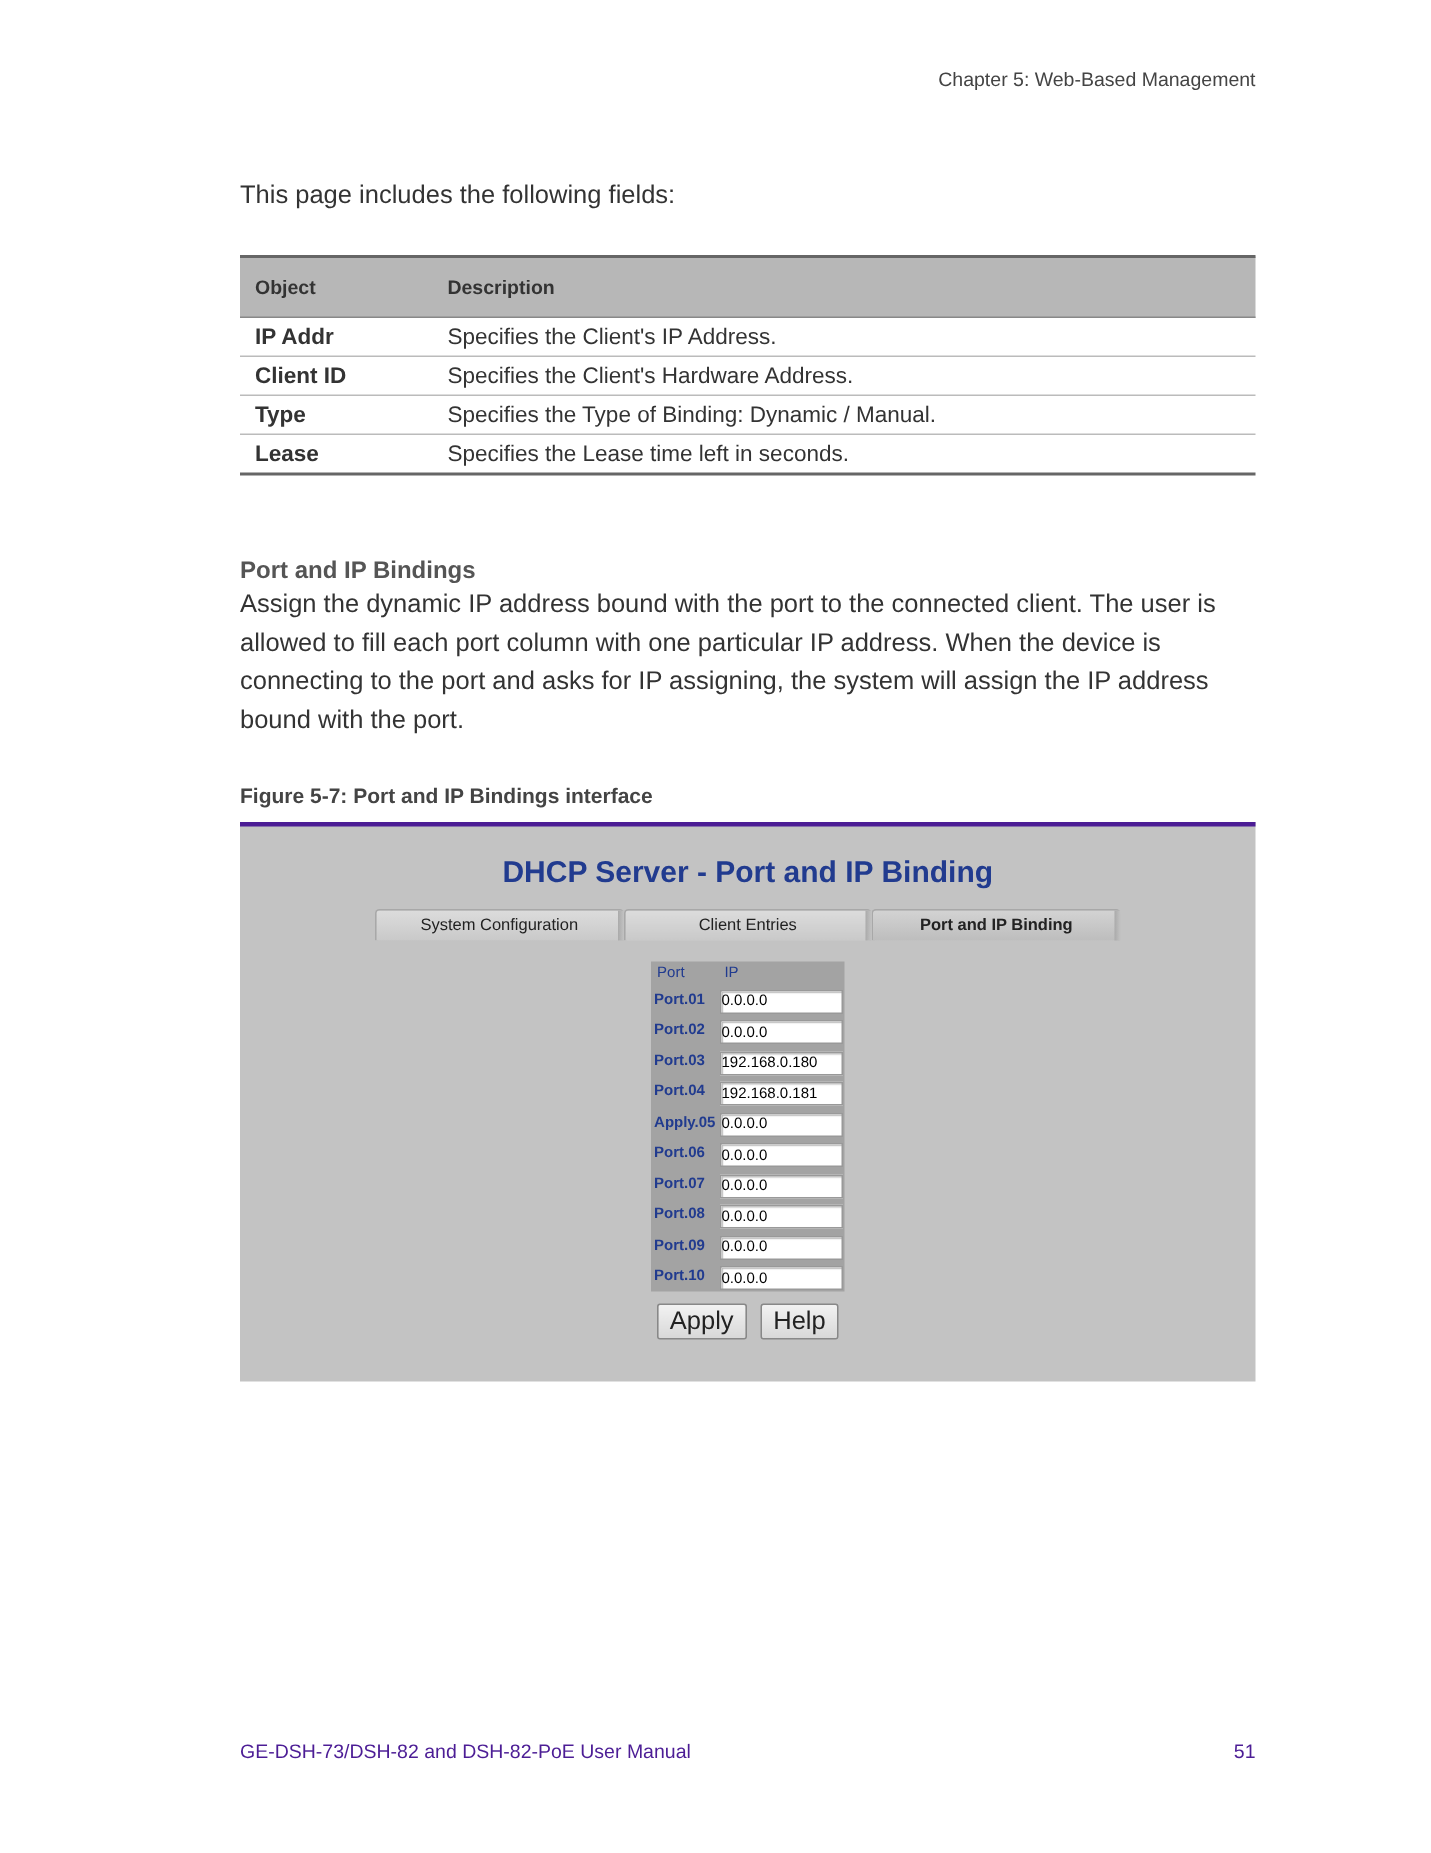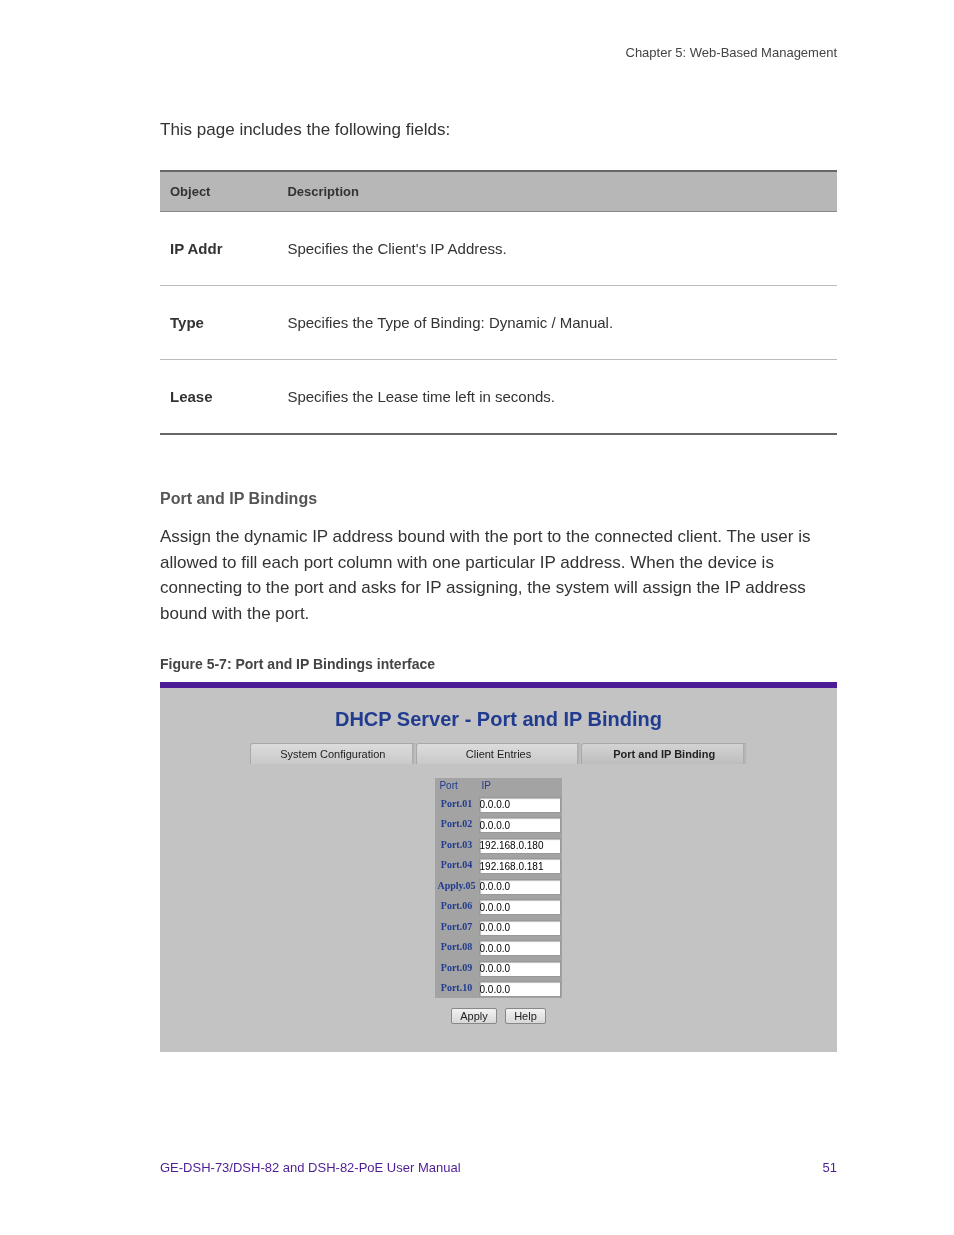--- a/index.html
+++ b/index.html
@@ -39,47 +39,47 @@
   table.fields th {
     text-align: left;
     background: #b7b7b7;
     padding: 12px 10px;
     font-size: 13px;
     font-weight: bold;
     color: #333;
     border-bottom: 1px solid #888;
   }
   table.fields td {
-    padding: 28px 10px;
+    padding: 4px 10px;
     font-size: 15px;
     border-bottom: 1px solid #bbb;
   }
   table.fields tr:last-child td { border-bottom: none; }
   table.fields td.obj { font-weight: bold; }
   .section-heading {
     margin-top: 55px;
     font-size: 16px;
     font-weight: bold;
     color: #555;
   }
   .section-body {
-    margin-top: 16px;
+    margin-top: 0;
     font-size: 17px;
     line-height: 1.5;
     color: #333;
   }
   .figure-caption {
     margin-top: 30px;
     font-size: 14px;
     font-weight: bold;
     color: #444;
   }
   .screenshot {
     margin-top: 10px;
-    border-top: 6px solid #4c1d95;
+    border-top: 3px solid #4c1d95;
     background: #c3c3c3;
     padding: 20px 90px 28px 90px;
   }
   .screenshot-title {
     text-align: center;
     font-family: Verdana, Arial, sans-serif;
     font-weight: bold;
     font-size: 20px;
     color: #213b8f;
     margin-bottom: 12px;
@@ -122,40 +122,39 @@
     font-weight: normal;
     color: #213b8f;
     text-align: left;
     padding: 2px 4px;
   }
   .port-table td.port-lbl {
     font-size: 10px;
     font-weight: bold;
     color: #213b8f;
     padding: 1px 2px;
-    text-align: center;
+    text-align: left;
     white-space: nowrap;
-    font-family: Liberation Serif, serif;
   }
   .port-table td.port-ip input {
     font-family: Arial, sans-serif;
     font-size: 10px;
     width: 80px;
     height: 12px;
     padding: 1px 0;
     border: 1px solid #999;
     box-shadow: inset 1px 1px 1px #bbb;
     background: #fff;
   }
   .btn-row {
     text-align: center;
     margin-top: 8px;
   }
   .btn-row button {
-    font-size: 11px;
+    font-size: 17px;
     padding: 1px 8px;
     border: 1px solid #888;
     background: linear-gradient(#f2f2f2,#d8d8d8);
     border-radius: 2px;
     margin: 0 2px;
     color: #222;
   }
   .footer {
     position: absolute;
     bottom: 60px;
@@ -182,20 +181,24 @@
         <th>Object</th>
         <th>Description</th>
       </tr>
     </thead>
     <tbody>
         <tr>
           <td class="obj">IP Addr</td>
           <td>Specifies the Client's IP Address.</td>
         </tr>
         <tr>
+          <td class="obj">Client ID</td>
+          <td>Specifies the Client's Hardware Address.</td>
+        </tr>
+        <tr>
           <td class="obj">Type</td>
           <td>Specifies the Type of Binding: Dynamic / Manual.</td>
         </tr>
         <tr>
           <td class="obj">Lease</td>
           <td>Specifies the Lease time left in seconds.</td>
         </tr>
       </tbody>
   </table>
 

